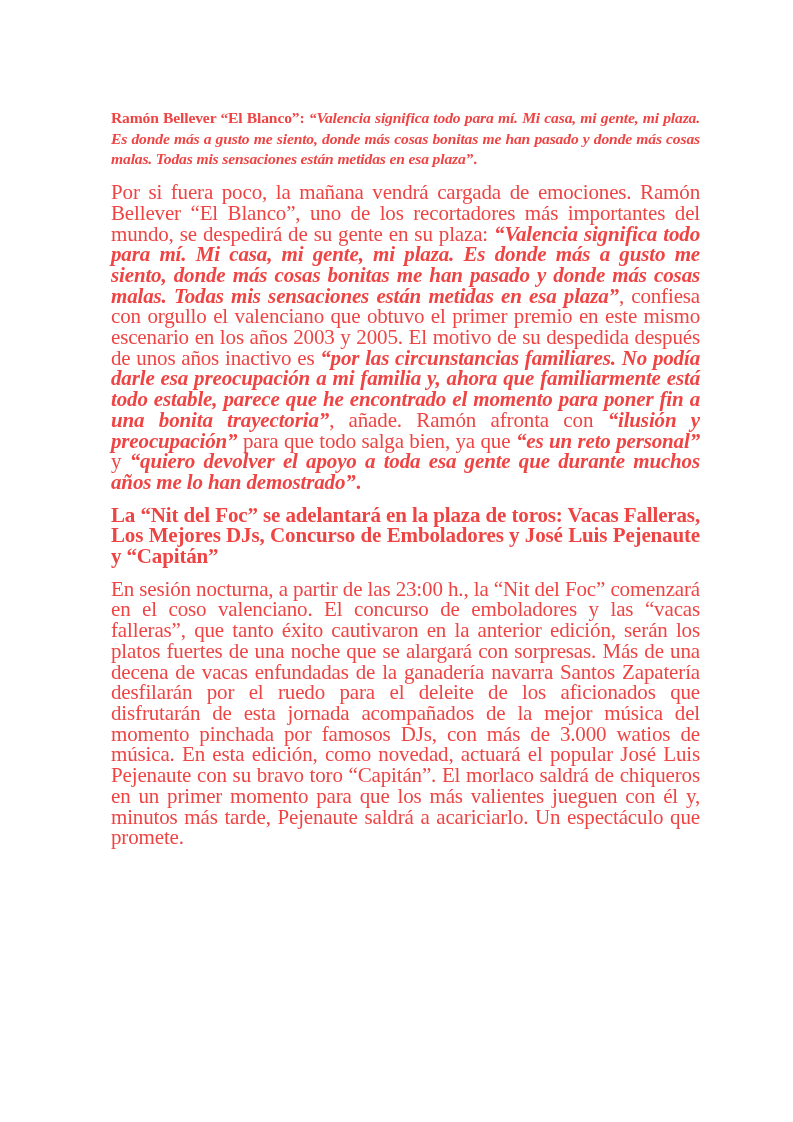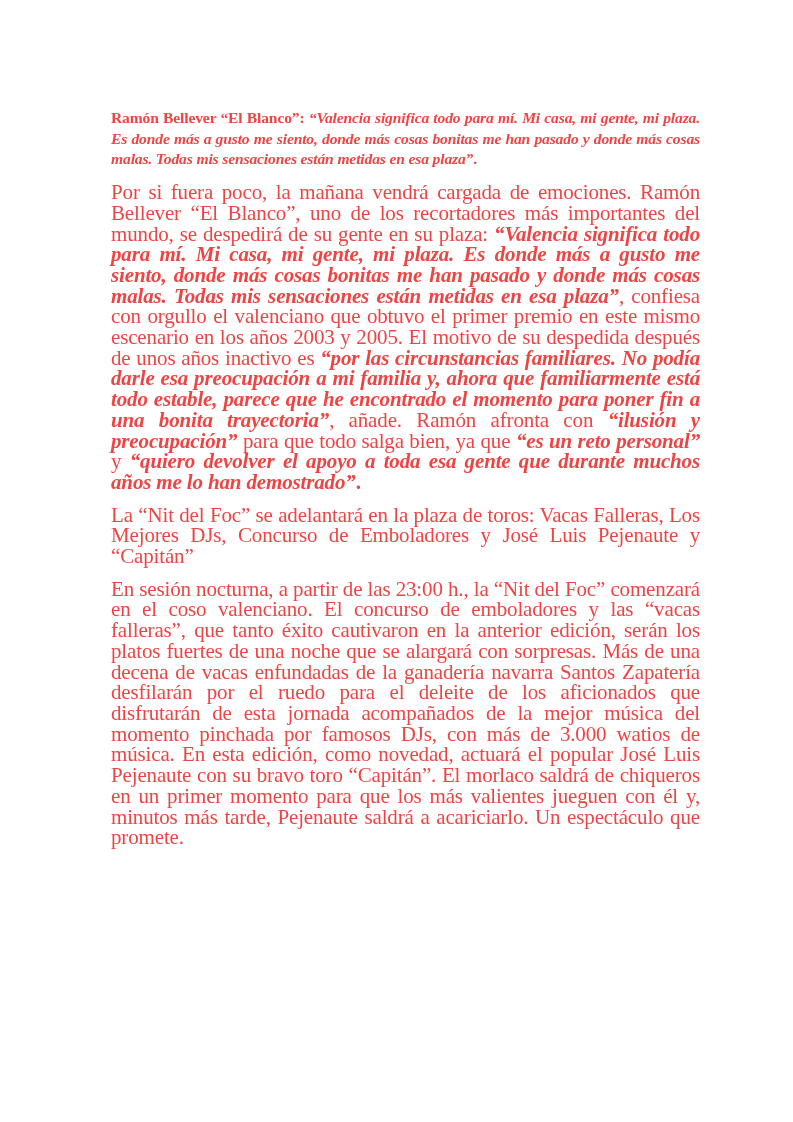--- a/index.html
+++ b/index.html
@@ -13,21 +13,21 @@
     font-size: 14.6px;
     line-height: 20.7px;
     color: #ef4444;
     text-align: justify;
     letter-spacing: -0.15px;
     margin-top: 20px;
   }
   p { margin: 0 0 12px 0; }
   .b { font-weight: bold; }
   .bi { font-weight: bold; font-style: italic; }
-  .heading { font-weight: normal; margin-top: 12px; margin-bottom: 12px; }
+  .heading { font-weight: bold; margin-top: 12px; margin-bottom: 12px; }
   .p1 { font-family: "Liberation Serif", serif; font-size: 15.6px; }
   .p2, .p3, .heading { font-family: "Liberation Serif", serif; font-size: 21px; }
   .bi { font-family: "Liberation Serif", serif; }
 </style>
 </head>
 <body>
 
 <div class="page">
   <p class="p1">
     <span class="b">Ramón Bellever “El Blanco”: </span><span class="bi">“Valencia significa todo para mí. Mi casa, mi gente, mi plaza. Es donde más a gusto me siento, donde más cosas bonitas me han pasado  y donde más cosas malas. Todas mis sensaciones están metidas en esa plaza”</span><span class="b">.</span>

